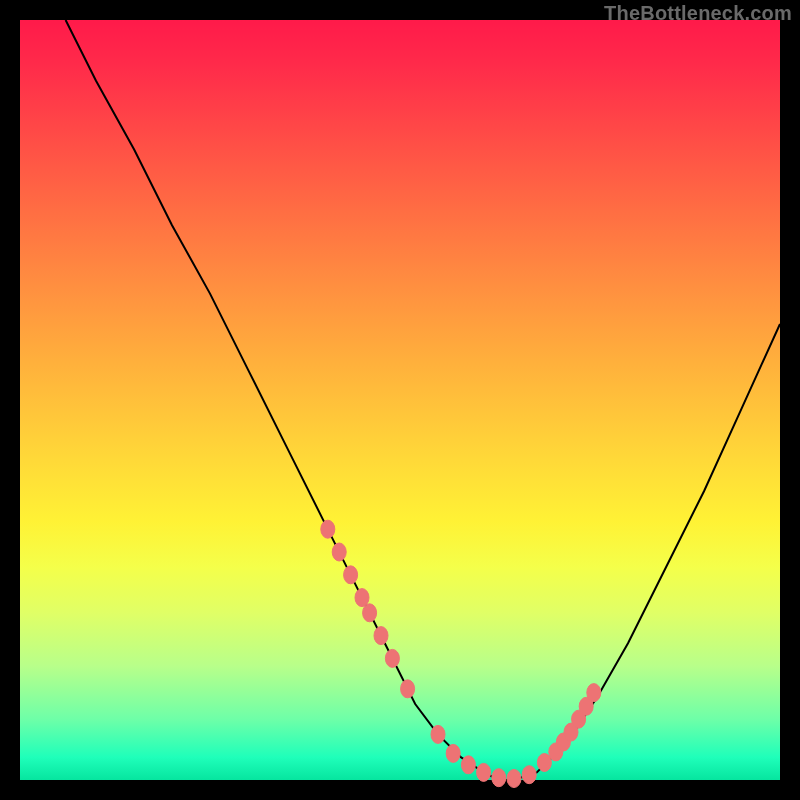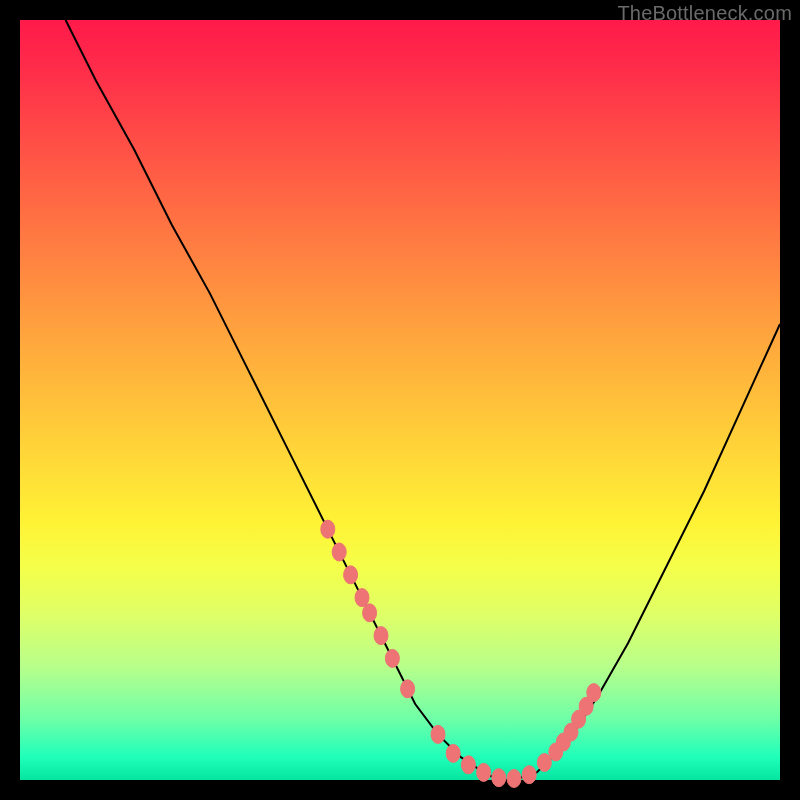--- a/index.html
+++ b/index.html
@@ -32,21 +32,21 @@
       #1fffba 97%,
       #06e59f 100%
     );
   }
   .watermark {
     position: absolute;
     top: 2px;
     right: 8px;
     font-family: Arial, Helvetica, sans-serif;
     font-size: 20px;
-    font-weight: 400;
+    font-weight: 700;
     color: #6a6a6a;
     letter-spacing: 0.2px;
     user-select: none;
   }
   svg.curve {
     position: absolute;
     left: 0; top: 0;
     width: 760px; height: 760px;
     overflow: visible;
   }

